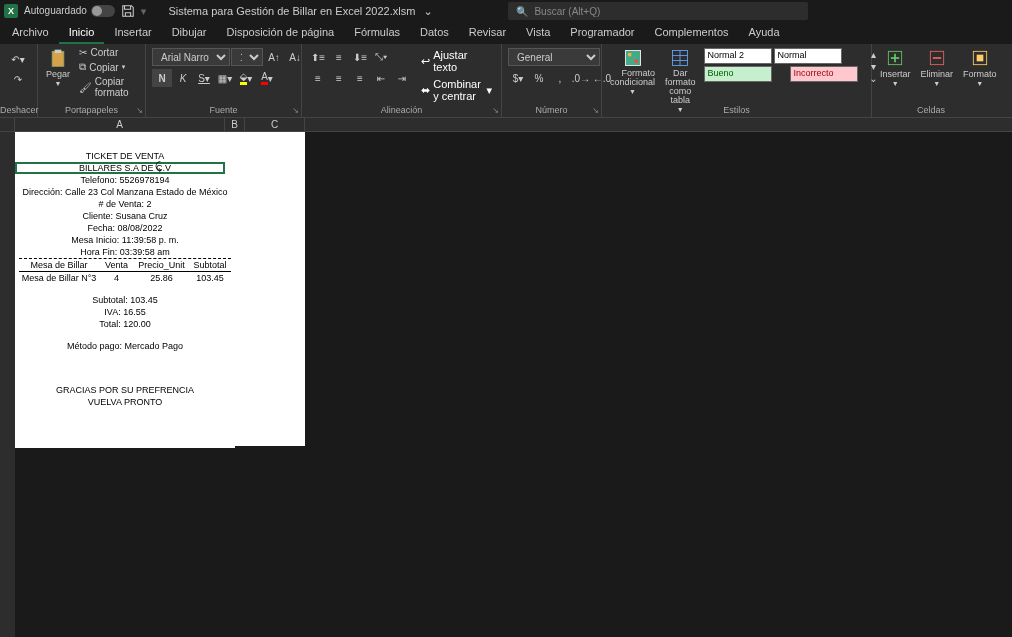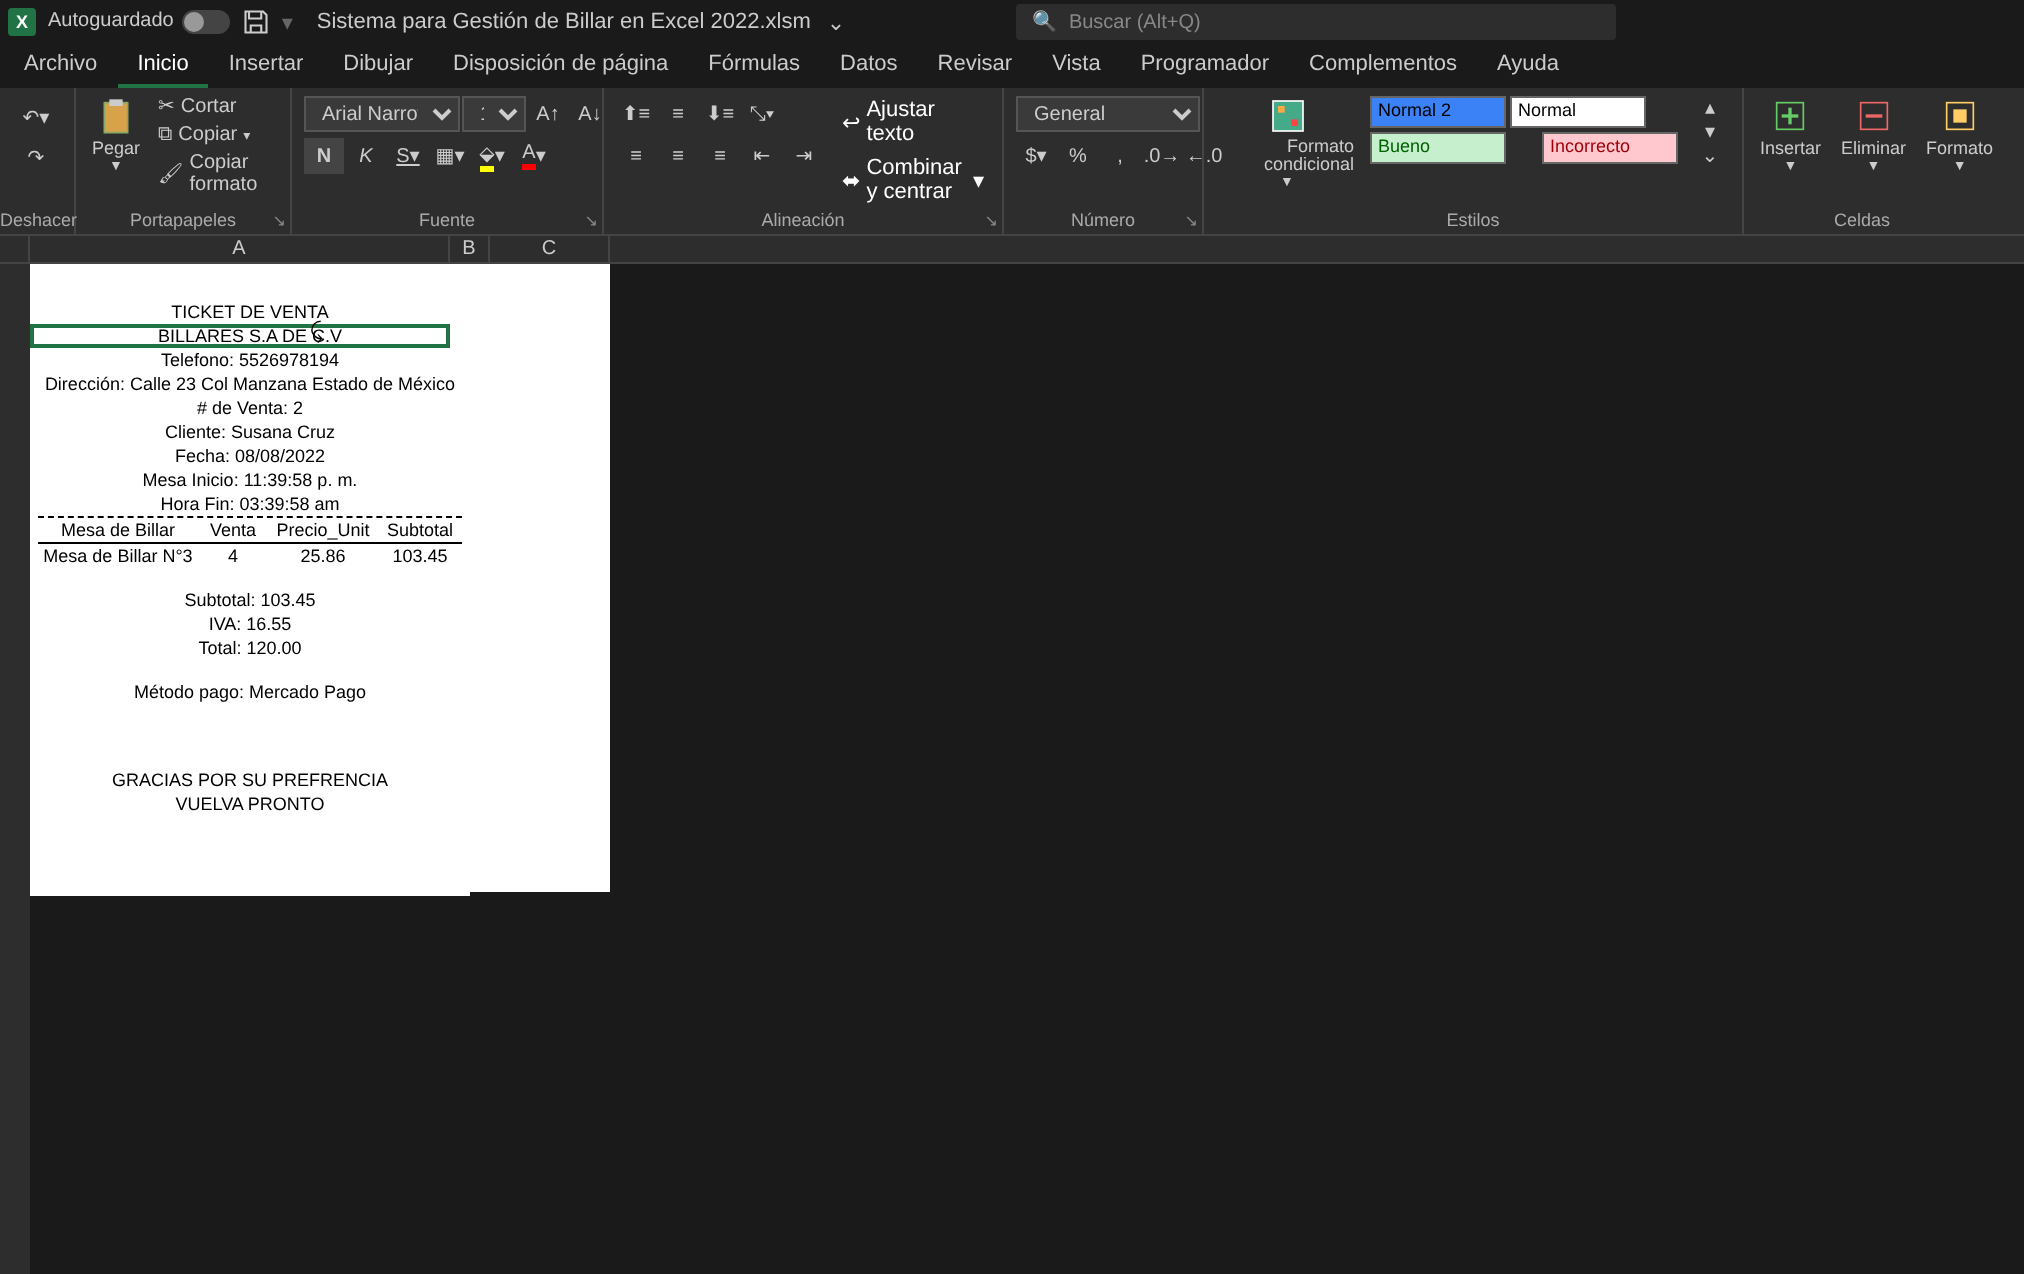--- a/index.html
+++ b/index.html
@@ -4,39 +4,39 @@
 <style>
 *{box-sizing:border-box;margin:0;padding:0;font-family:"Segoe UI",Arial,sans-serif}
 body{background:#1a1a1a;width:1012px;height:637px;overflow:hidden;color:#fff;font-size:11px}
 .title-bar{height:22px;background:#1a1a1a;display:flex;align-items:center;padding:0 4px;gap:6px}
 .app-ico{width:14px;height:14px;background:#217346;display:flex;align-items:center;justify-content:center;font-size:9px;font-weight:bold;border-radius:2px}
 .autosave{display:flex;align-items:flex-start;gap:4px;font-size:10px;color:#ccc}
 .toggle{width:24px;height:12px;background:#444;border-radius:6px;position:relative}
 .toggle::after{content:"";position:absolute;width:10px;height:10px;background:#999;border-radius:50%;top:1px;left:1px}
 .save-ico{width:14px;height:14px;color:#ccc;display:flex;align-items:center;justify-content:center}
 .qat-sep{color:#666}
-.file-title{color:#ccc;font-size:11px;margin-left:6px}
+.file-title{color:#ccc;font-size:11px;margin-left:16px}
 .search-box{margin-left:auto;margin-right:200px;background:#2d2d2d;height:18px;width:300px;display:flex;align-items:center;gap:6px;padding:0 8px;border-radius:2px;color:#888;font-size:10px}
 .tabs{height:22px;background:#1a1a1a;display:flex;align-items:flex-start;padding-left:2px;gap:0}
 .tab{padding:4px 10px;color:#ccc;font-size:11px;cursor:pointer}
 .tab.active{color:#fff;border-bottom:2px solid #217346}
 .ribbon{height:74px;background:#2d2d2d;display:flex;border-bottom:1px solid #444}
 .rgrp{display:flex;flex-direction:column;border-right:1px solid #444;padding:2px 4px;position:relative}
 .rgrp-lbl{position:absolute;bottom:2px;left:0;right:0;text-align:center;font-size:9px;color:#aaa}
 .rgrp-dlg{position:absolute;bottom:2px;right:2px;font-size:8px;color:#888}
 .rgrp-body{flex:1;display:flex;align-items:flex-start;gap:2px}
 .vbtn{display:flex;flex-direction:column;align-items:center;gap:1px;padding:2px 4px;color:#ccc;font-size:9px;cursor:pointer}
 .vbtn svg{width:20px;height:20px}
 .mini-row{display:flex;gap:1px;align-items:center}
 .mini-btn{width:20px;height:18px;display:flex;align-items:center;justify-content:center;color:#ccc;cursor:pointer;font-size:10px}
 .font-sel{background:#3a3a3a;color:#ccc;border:1px solid #555;height:18px;font-size:10px;padding:0 4px}
 .clip-col{display:flex;flex-direction:column;gap:1px;font-size:10px;color:#ccc}
 .clip-item{display:flex;align-items:center;gap:3px;padding:1px 3px;cursor:pointer}
 .style-cell{width:68px;height:16px;border:1px solid #666;font-size:9px;padding:1px 3px;cursor:pointer}
-.style-normal2{background:#3b82f6;color:#000}
+.style-normal2{background:#ffffff;color:#000}
 .style-normal{background:#fff;color:#000}
 .style-good{background:#c6efce;color:#006100}
 .style-bad{background:#ffc7ce;color:#9c0006}
 .undo-grp{display:flex;flex-direction:column;gap:2px;padding:4px}
 .col-hdrs{height:14px;background:#2d2d2d;display:flex;border-bottom:1px solid #444}
 .corner{width:15px;border-right:1px solid #444}
 .col-hdr{border-right:1px solid #444;text-align:center;font-size:10px;color:#ccc;line-height:14px}
 .sheet{position:relative;background:#1a1a1a;height:calc(100% - 132px);display:flex}
 .row-hdrs{width:15px;background:#2d2d2d;display:flex;flex-direction:column}
 .ticket{position:absolute;left:15px;top:0;width:220px;background:#fff;color:#000;font-family:"Arial Narrow",Arial,sans-serif;font-size:9px;padding:18px 4px 40px 4px}
@@ -199,20 +199,30 @@
     <div class="rgrp-body">
       <div class="vbtn">
         <svg viewBox="0 0 24 24">
             <rect x="3" y="3" width="18" height="18" fill="#4a8" stroke="#fff"></rect>
             <rect x="6" y="6" width="4" height="4" fill="#fa4"></rect>
             <rect x="14" y="14" width="4" height="4" fill="#f44"></rect>
           </svg>
         <span style="text-align:right;line-height:9px">Formato condicional</span>
           <span style="font-size:7px">▼</span>
       </div>
+      <div class="vbtn">
+        <svg viewBox="0 0 24 24">
+            <rect x="3" y="3" width="18" height="18" fill="none" stroke="#6af"></rect>
+            <line x1="3" y1="9" x2="21" y2="9" stroke="#6af"></line>
+            <line x1="3" y1="15" x2="21" y2="15" stroke="#6af"></line>
+            <line x1="12" y1="3" x2="12" y2="21" stroke="#6af"></line>
+          </svg>
+        <span style="text-align:center;line-height:9px">Dar formato como tabla</span>
+          <span style="font-size:7px">▼</span>
+      </div>
       <div style="display:flex;flex-direction:column;gap:2px;padding:2px">
         <div style="display:flex;gap:2px">
           <div class="style-cell style-normal2">Normal 2</div>
           <div class="style-cell style-normal">Normal</div>
         </div>
         <div style="display:flex;gap:18px">
           <div class="style-cell style-good">Bueno</div>
           <div class="style-cell style-bad">Incorrecto</div>
         </div>
       </div>

